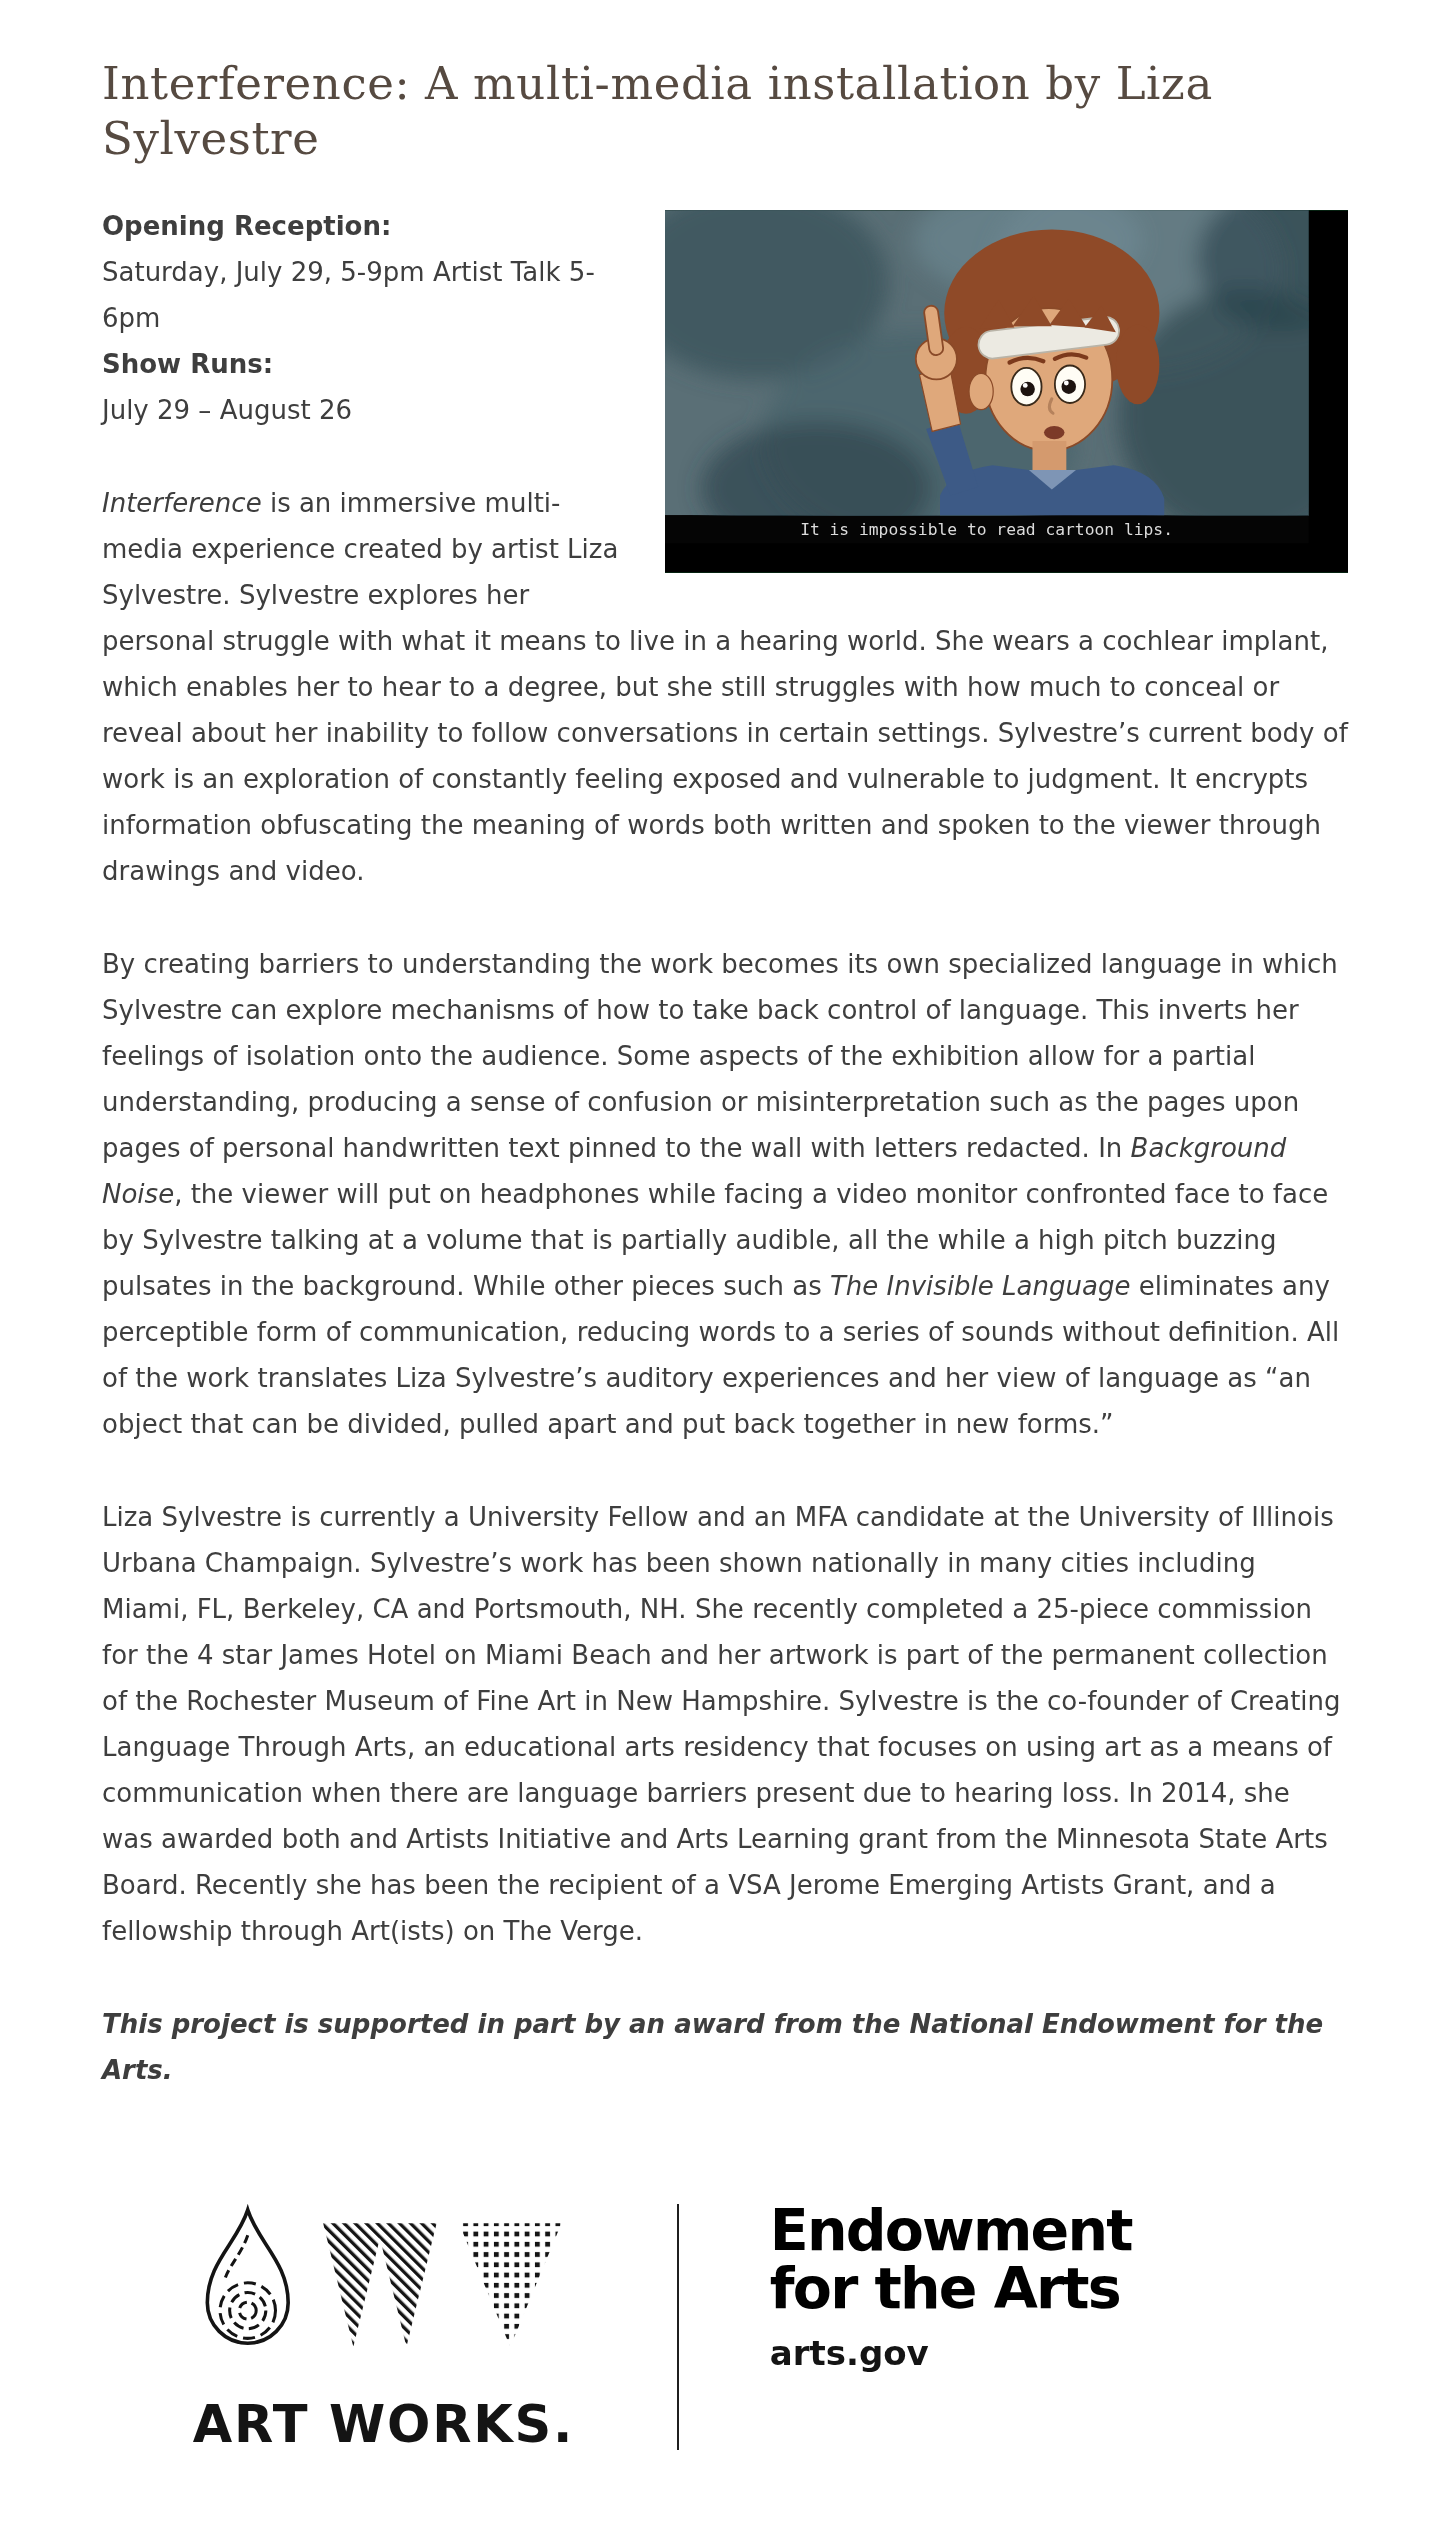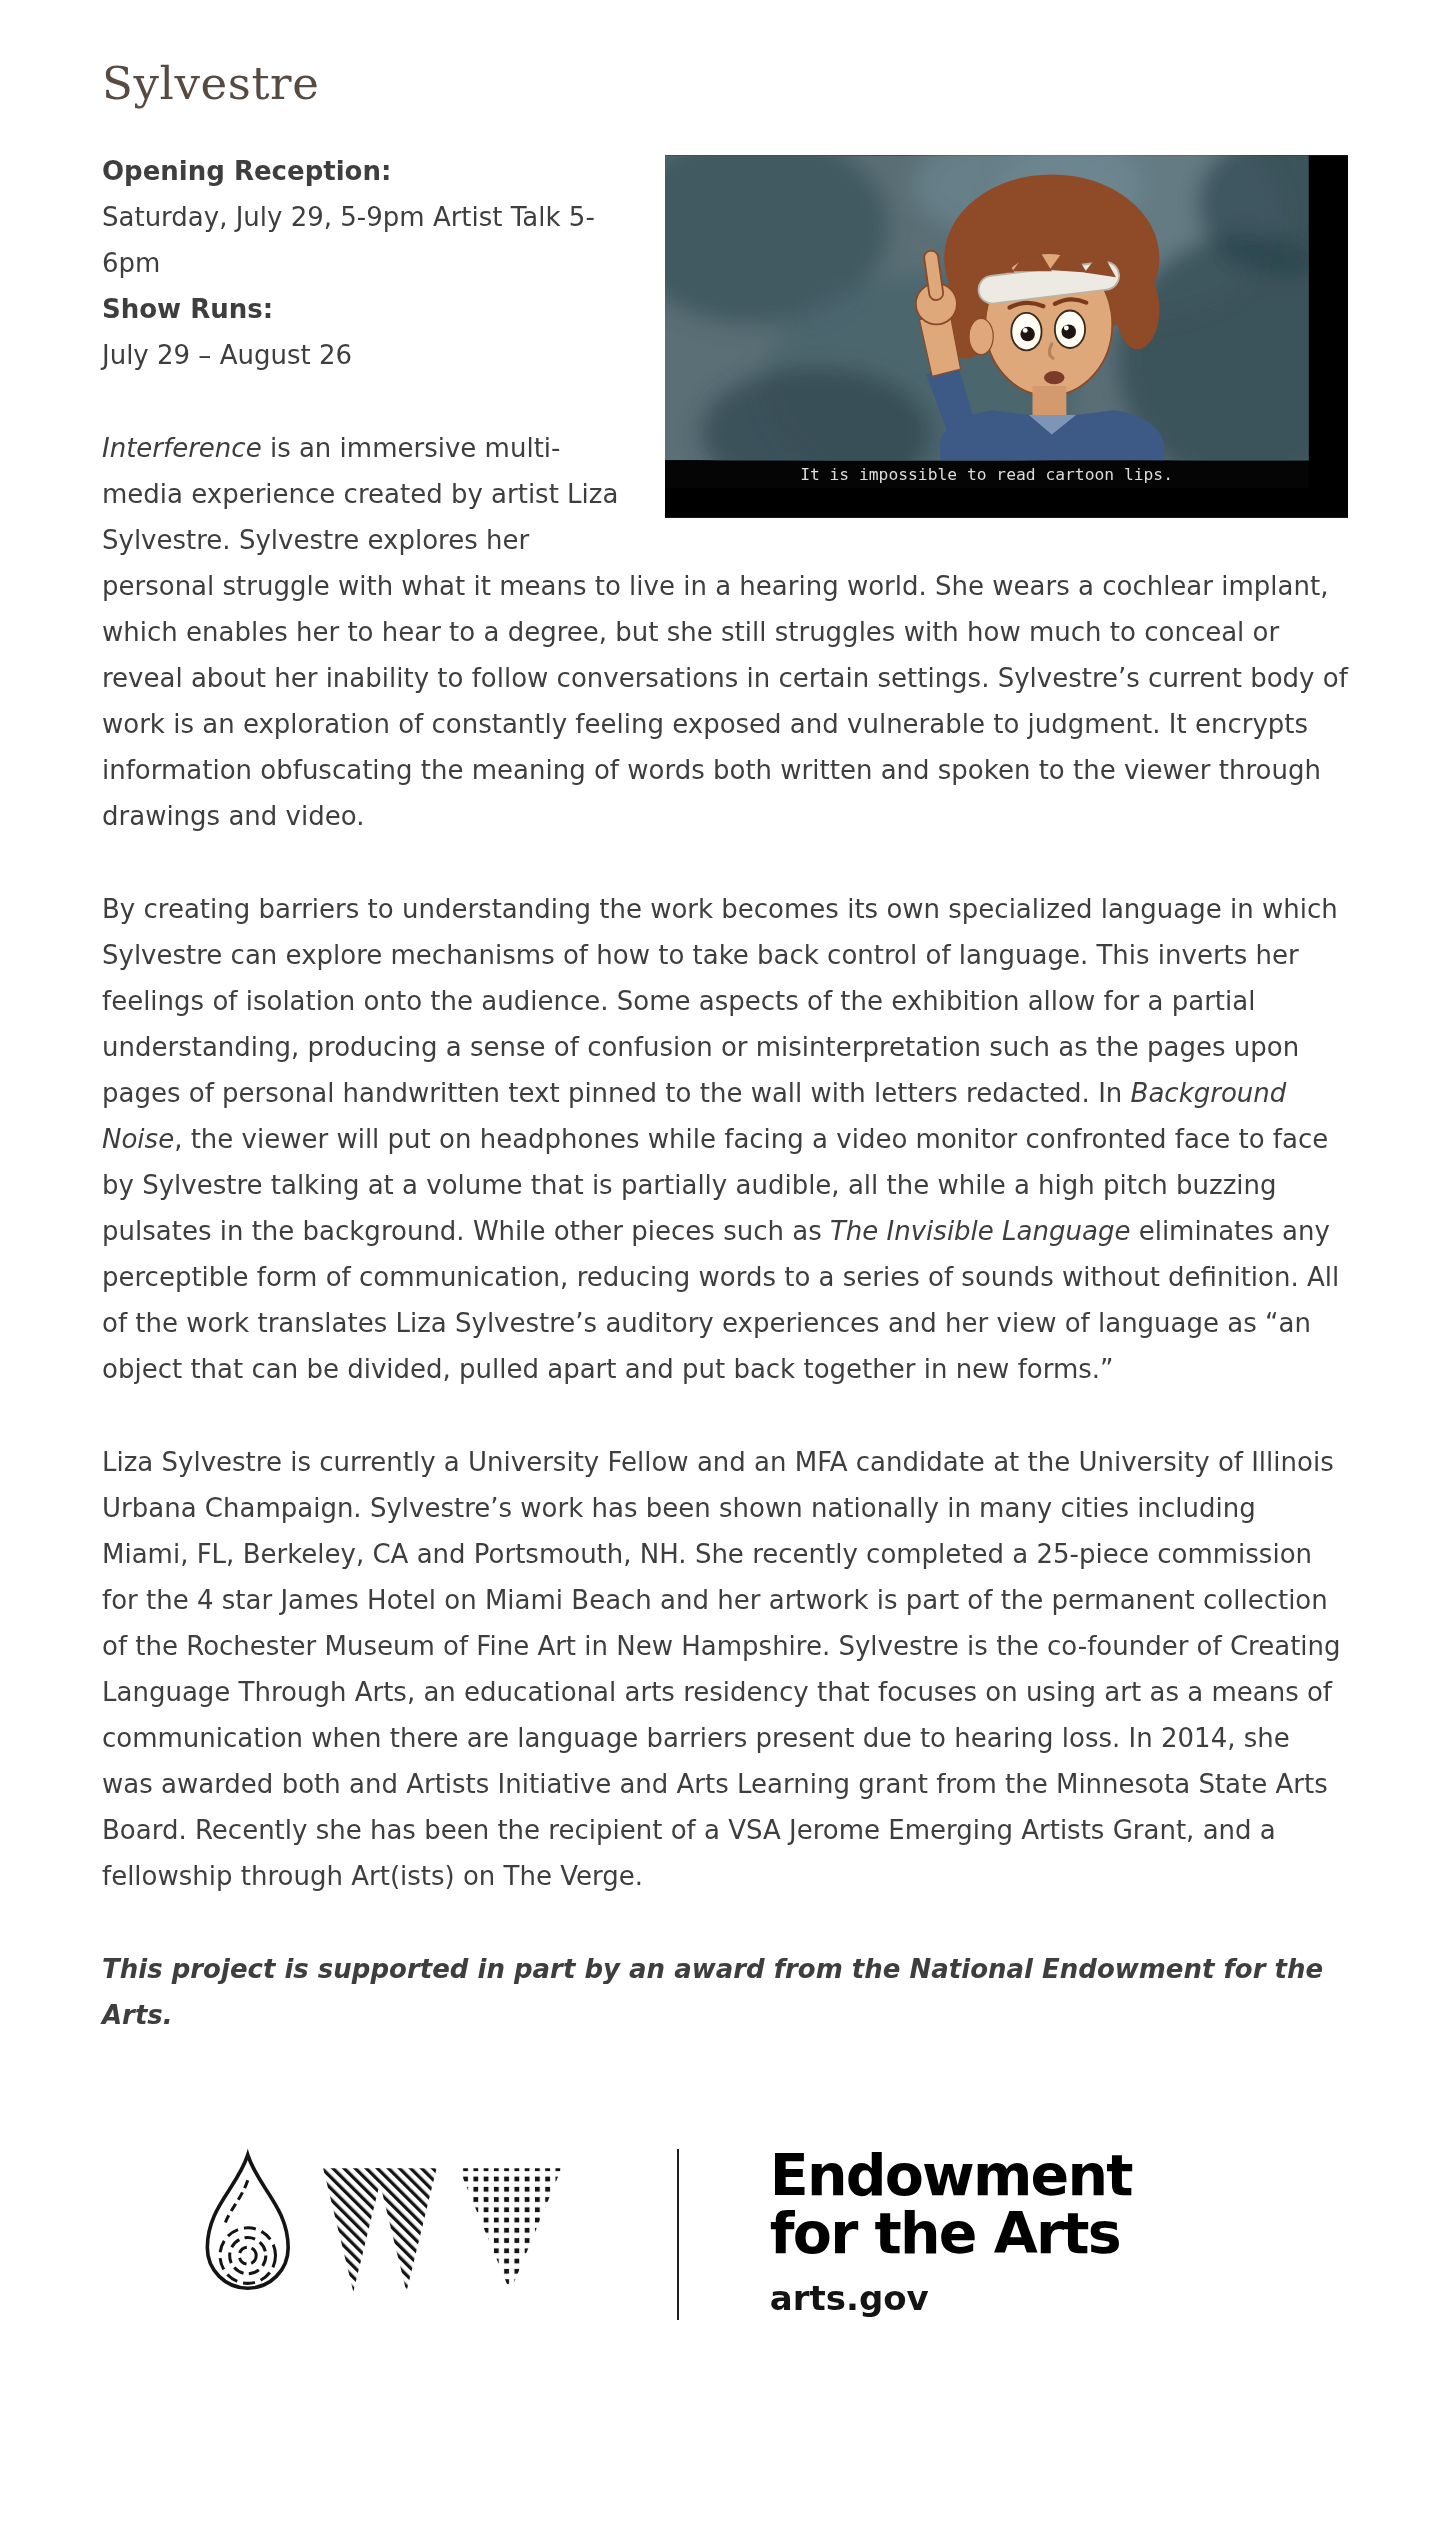--- a/index.html
+++ b/index.html
@@ -91,20 +91,21 @@
     margin-top:15.7px;
   }
 </style>
 </head>
 <body>
 
 <div class="page">
   <div class="content">
 
     <h1 class="title">
+      <span class="t-line">Interference: A multi-media installation by Liza</span>
       <span class="t-line">Sylvestre</span>
     </h1>
 
     <div class="video-still">
       <svg viewBox="0 0 1130 600" aria-hidden="true">
         <defs>
           <filter id="bgblur" x="-20%" y="-20%" width="140%" height="140%">
             <feGaussianBlur stdDeviation="18"></feGaussianBlur>
           </filter>
           <clipPath id="frameclip">
@@ -201,20 +202,21 @@
           <path d="M105,60 C95,90 75,110 68,130" fill="none" stroke="#141414" stroke-width="5" stroke-dasharray="14 8"></path>
         </g>
         <g>
           <polygon points="230,40 330,40 280,245" fill="url(#p-hatch)"></polygon>
           <polygon points="318,40 418,40 368,245" fill="url(#p-hatch)"></polygon>
         </g>
         <g>
           <polygon points="455,40 625,40 540,245" fill="url(#p-dots)"></polygon>
         </g>
       </svg>
+      <div class="artworks-wordmark">ART WORKS.</div>
     </div>
 
     <div class="footer-divider"></div>
 
     <div class="nea">
       <div class="nea-line">Endowment</div>
       <div class="nea-line">for the Arts</div>
       <div class="arts-gov">arts.gov</div>
     </div>
 

